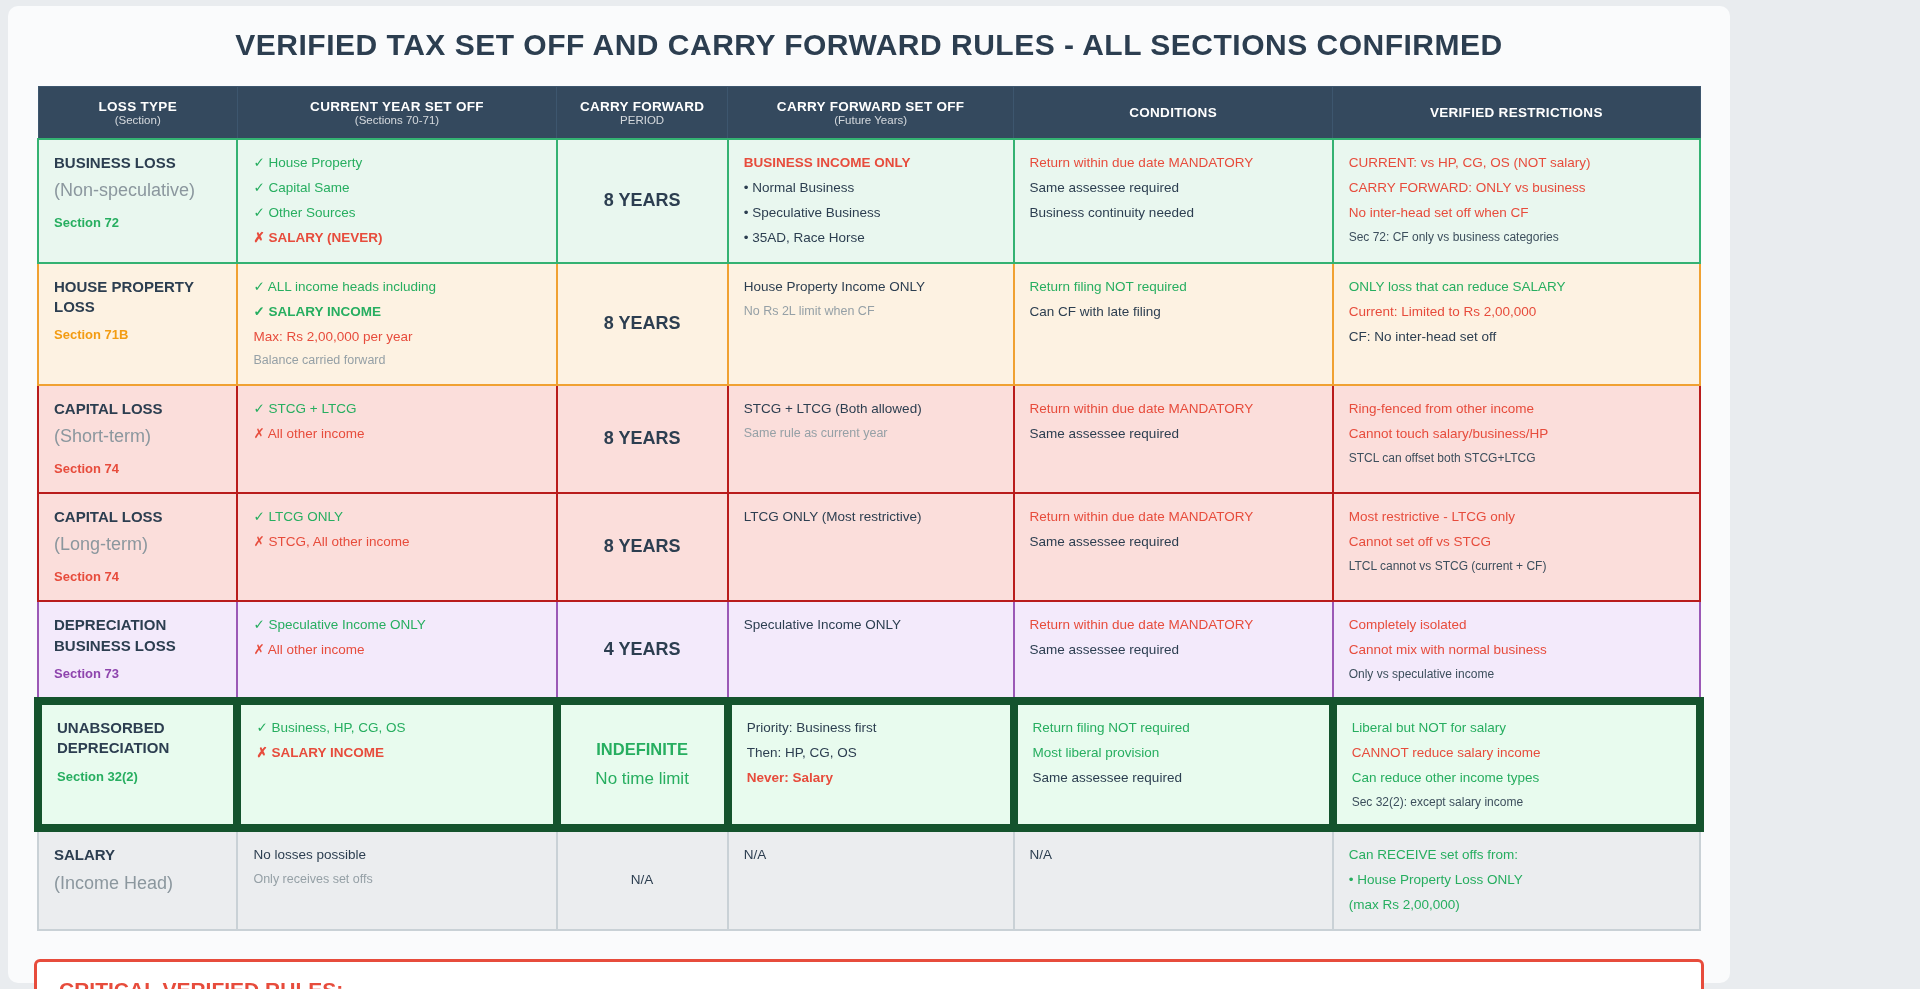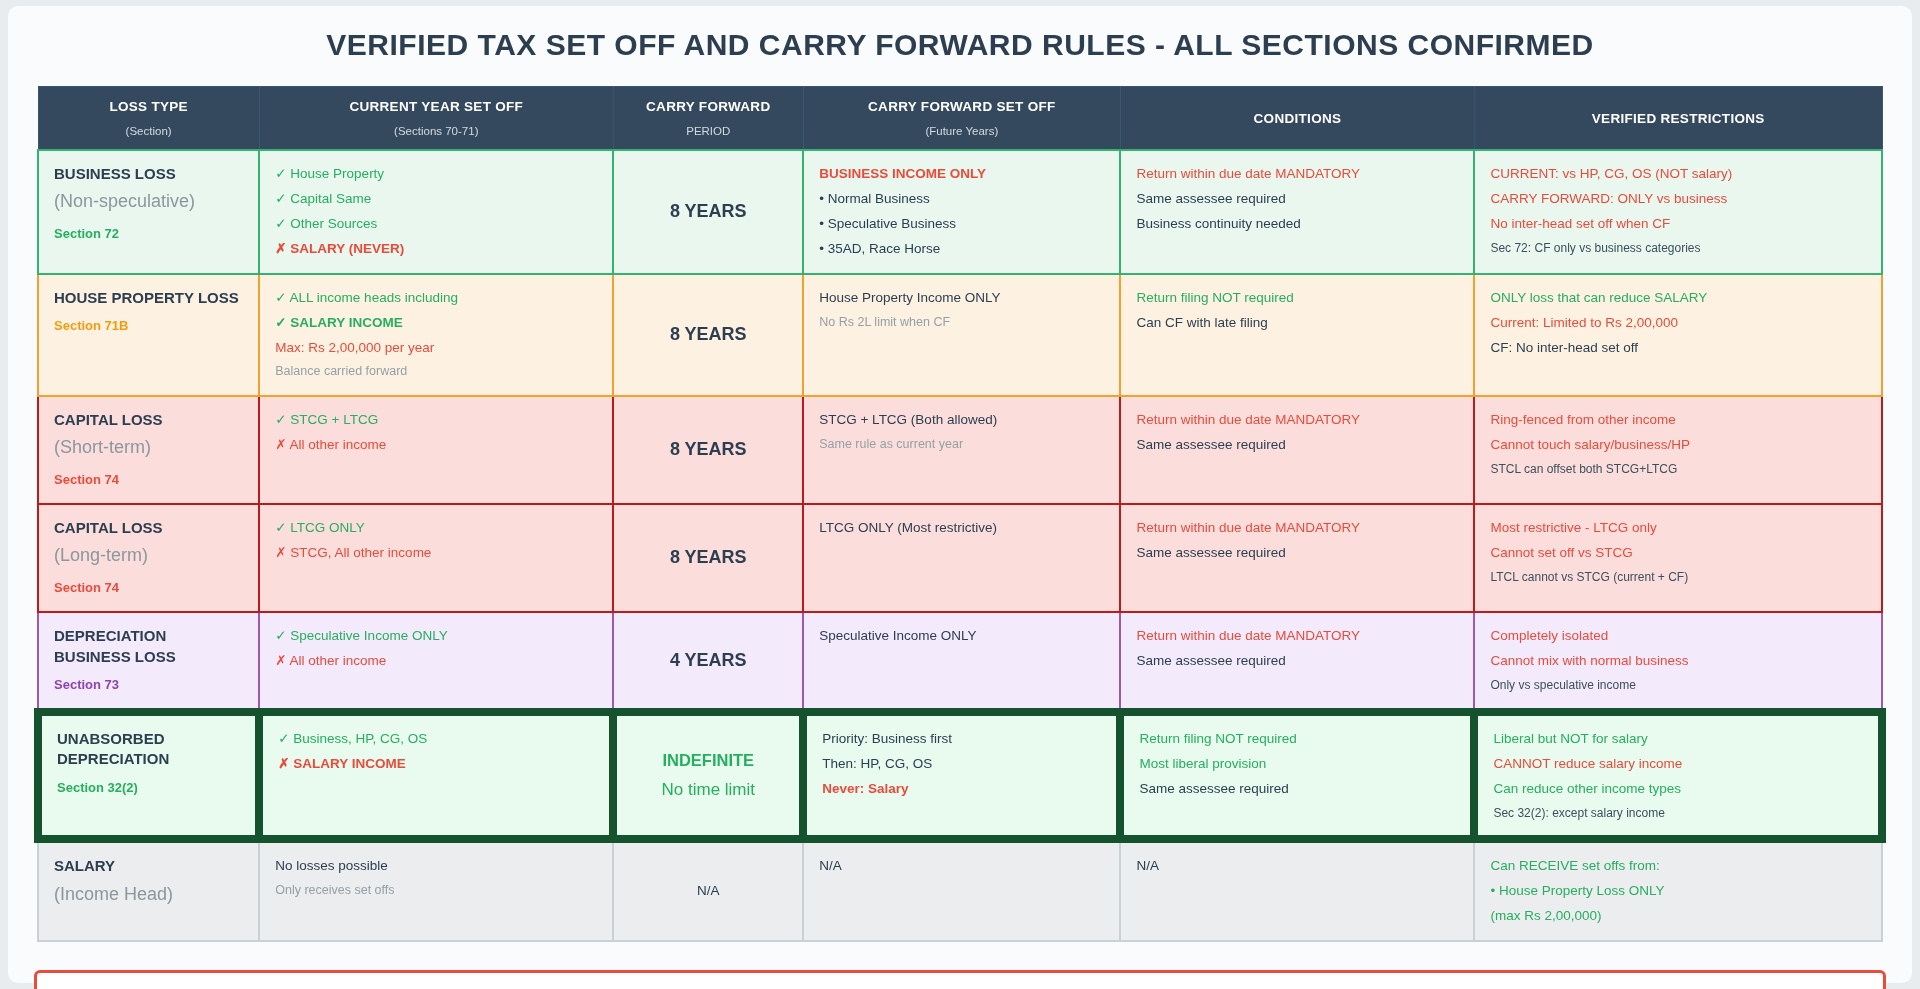--- a/index.html
+++ b/index.html
@@ -2,35 +2,35 @@
 <html><head>
 <meta charset="utf-8">
 <style>
   * { margin:0; padding:0; box-sizing:border-box; }
   html,body { width:1920px; height:989px; }
   body {
     font-family:"Liberation Sans", sans-serif;
     background:#e9ecef;
   }
   .card {
-    width:1904px; height:977px; margin:6px 8px;
+    width:1722px; height:977px; margin:6px 8px;
     background:#fafbfc; border-radius:10px;
     padding:16px 26px 18px 26px;
   }
   .page-title {
     text-align:center; font-size:30px; font-weight:700;
     color:#2c3e50; letter-spacing:.5px; margin:6px 0 24px 0;
   }
   table.rules { width:100%; border-collapse:collapse; table-layout:fixed; }
   thead th {
     background:#34495e; color:#fff; text-align:center;
     padding:12px 8px; border:1px solid #3d566e; vertical-align:middle;
   }
   .h-title { font-size:13.5px; font-weight:700; letter-spacing:.3px; }
-  .h-sub { font-size:11.5px; font-weight:400; color:rgba(255,255,255,.78); margin-top:11px; }
+  .h-sub { font-size:11.5px; font-weight:400; color:rgba(255,255,255,.78); margin-top:0; }
   td.cell { vertical-align:top; padding:13px 15px; font-size:13.5px; line-height:1.55; }
   td.c-cf-period { text-align:center; vertical-align:middle; }
   td.c-loss-type { padding-left:15px; }
   
   tr.theme-green  td { background:#e9f7ef; border:2px solid #34b272; }
   tr.theme-orange td { background:#fdf2e2; border:2px solid #f0a132; }
   tr.theme-red    td { background:#fbdedb; border:2px solid #b91c1c; }
   tr.theme-purple td { background:#f3eafb; border:2px solid #9b59b6; }
   tr.theme-green2 td { background:#e8fbee; border:8px solid #14532d; }
   tr.theme-gray   td { background:#ebedef; border:2px solid #c9d1d6; }

